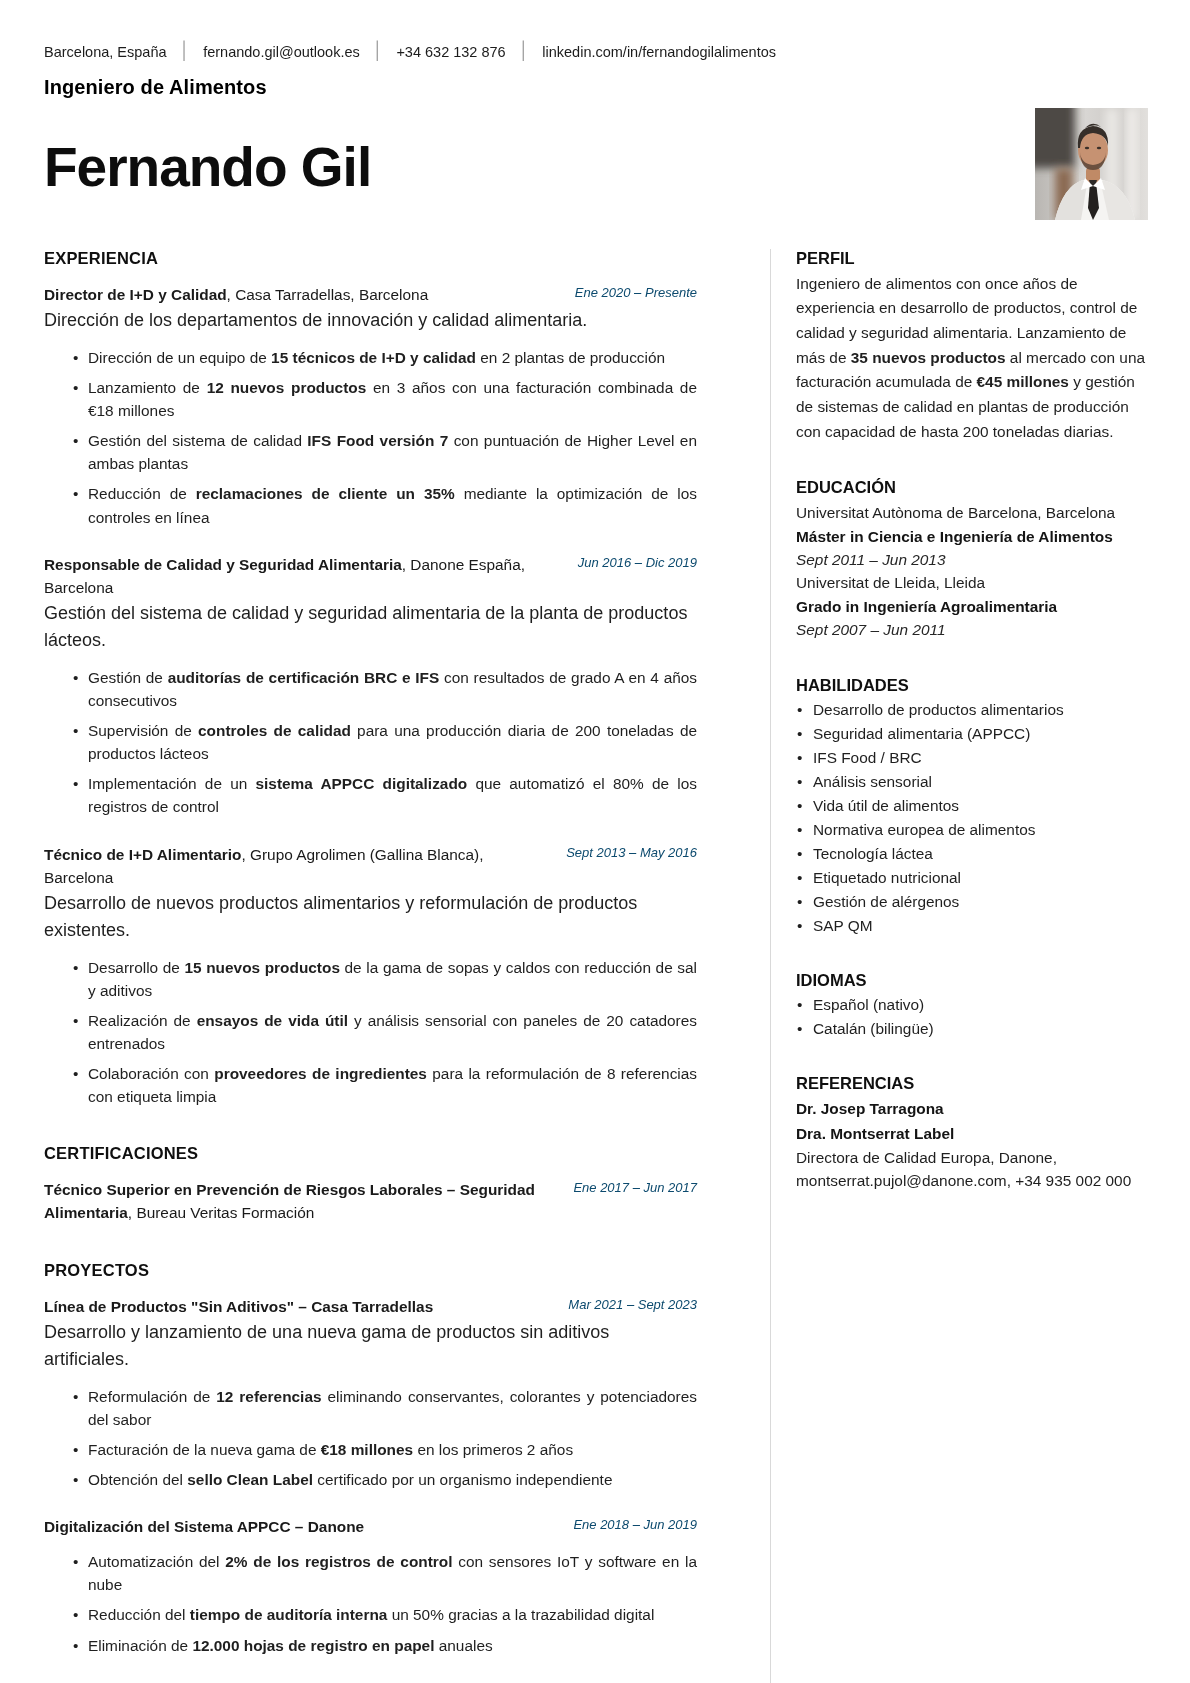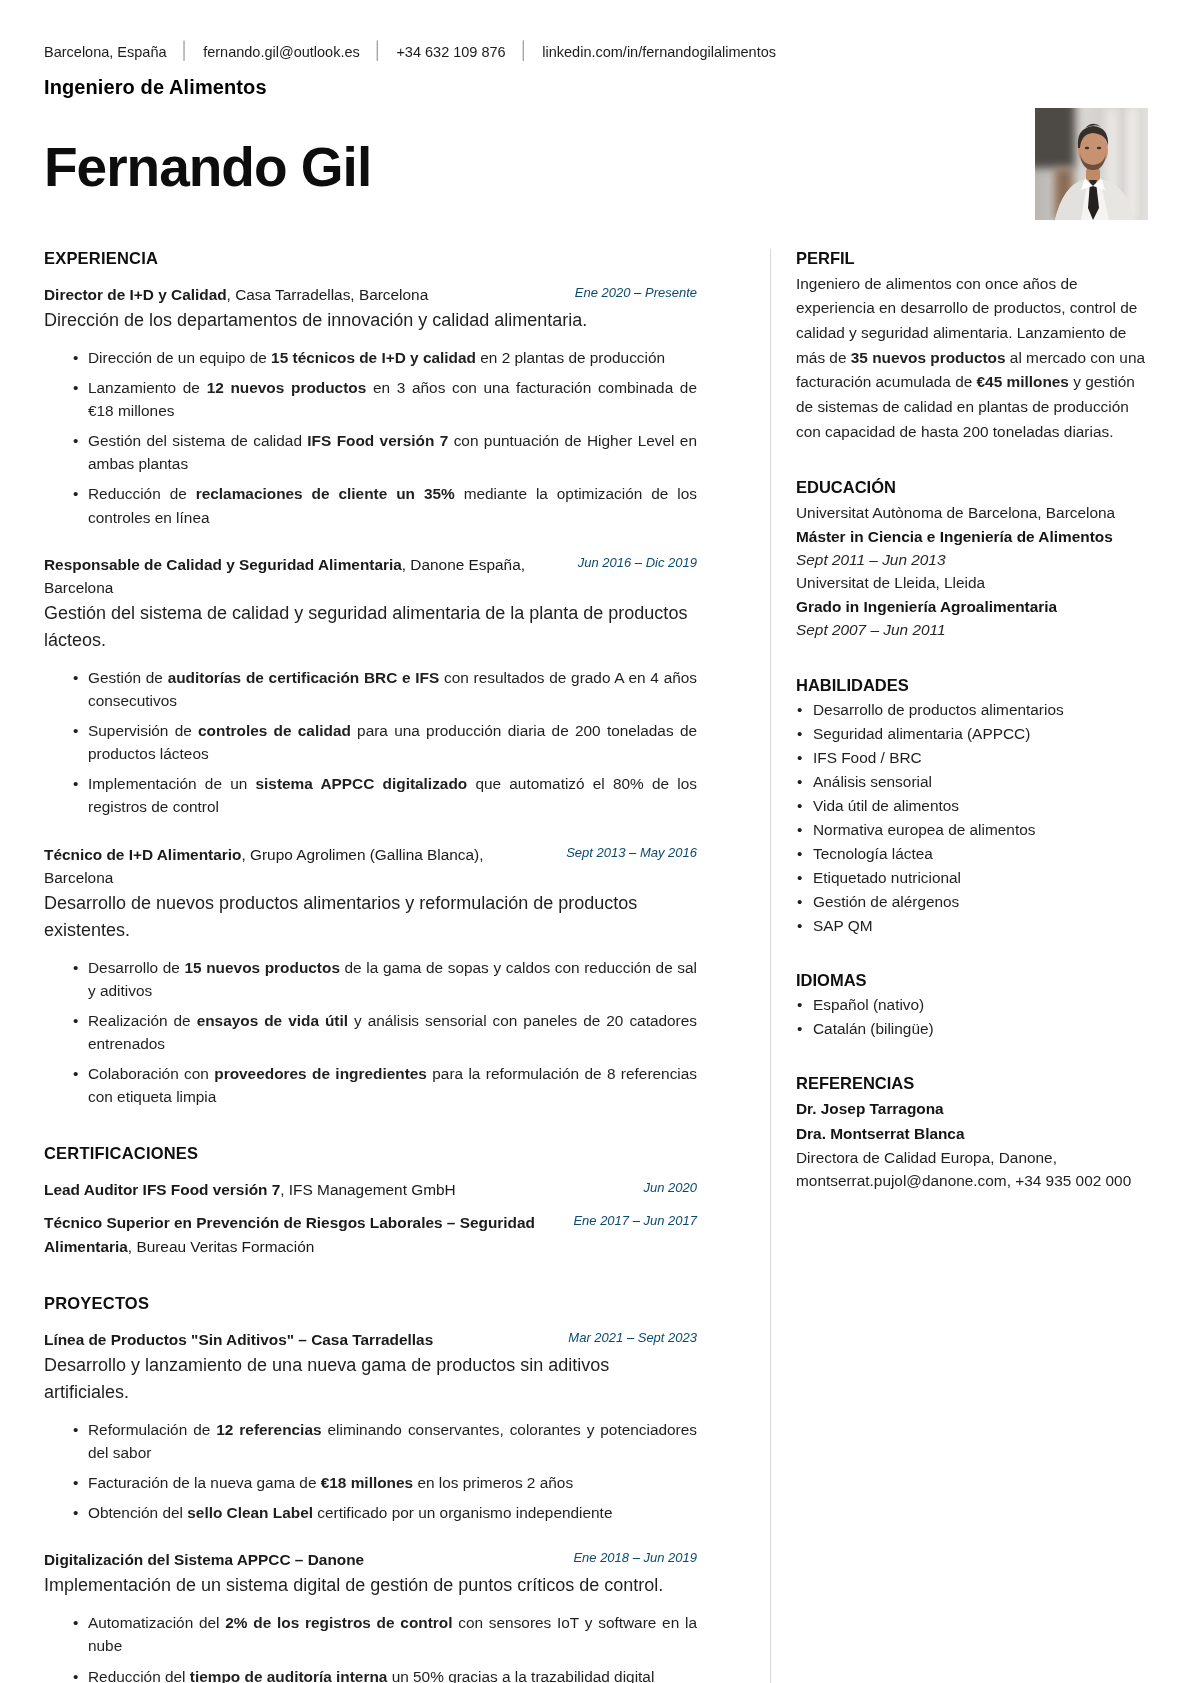--- a/index.html
+++ b/index.html
@@ -115,21 +115,21 @@
 </head>
 <body>
 
 <div class="page">
 
   <div class="contact-line">
     <span>Barcelona, España</span>
     <span class="sep">│</span>
     <span>fernando.gil@outlook.es</span>
     <span class="sep">│</span>
-    <span>+34 632 109 876</span>
+    <span>+34 632 132 876</span>
     <span class="sep">│</span>
     <span>linkedin.com/in/fernandogilalimentos</span>
   </div>
 
   <div class="role-title">Ingeniero de Alimentos</div>
   <div class="big-name">Fernando Gil</div>
 
   <div class="photo-box">
     <svg width="113" height="112" viewBox="0 0 113 112" xmlns="http://www.w3.org/2000/svg">
       <defs>
@@ -217,26 +217,20 @@
             <li><span>Desarrollo de </span><span style="font-weight: 700;">15 nuevos productos</span><span> de la gama de sopas y caldos con reducción de sal y aditivos</span></li>
             <li><span>Realización de </span><span style="font-weight: 700;">ensayos de vida útil</span><span> y análisis sensorial con paneles de 20 catadores entrenados</span></li>
             <li><span>Colaboración con </span><span style="font-weight: 700;">proveedores de ingredientes</span><span> para la reformulación de 8 referencias con etiqueta limpia</span></li>
           </ul>
         </div>
       </div>
 
       <div class="section">
         <div class="section-heading">CERTIFICACIONES</div>
 
-        <div class="cert-entry">
-          <div class="entry-head">
-            <div class="entry-title"><span style="font-weight: 700;">Lead Auditor IFS Food versión 7</span><span>, IFS Management GmbH</span></div>
-            <div class="entry-date">Jun 2020</div>
-          </div>
-        </div>
 
         <div class="cert-entry">
           <div class="entry-head">
             <div class="entry-title"><span style="font-weight: 700;">Técnico Superior en Prevención de Riesgos Laborales – Seguridad Alimentaria</span><span>, Bureau Veritas Formación</span></div>
             <div class="entry-date">Ene 2017 – Jun 2017</div>
           </div>
         </div>
       </div>
 
       <div class="section">
@@ -253,21 +247,20 @@
             <li><span>Facturación de la nueva gama de </span><span style="font-weight: 700;">€18 millones</span><span> en los primeros 2 años</span></li>
             <li><span>Obtención del </span><span style="font-weight: 700;">sello Clean Label</span><span> certificado por un organismo independiente</span></li>
           </ul>
         </div>
 
         <div class="entry">
           <div class="entry-head">
             <div class="entry-title"><span style="font-weight: 700;">Digitalización del Sistema APPCC – Danone</span></div>
             <div class="entry-date">Ene 2018 – Jun 2019</div>
           </div>
-          <div class="entry-summary">Implementación de un sistema digital de gestión de puntos críticos de control.</div>
           <ul class="bullets">
             <li><span>Automatización del </span><span style="font-weight: 700;">2% de los registros de control</span><span> con sensores IoT y software en la nube</span></li>
             <li><span>Reducción del </span><span style="font-weight: 700;">tiempo de auditoría interna</span><span> un 50% gracias a la trazabilidad digital</span></li>
             <li><span>Eliminación de </span><span style="font-weight: 700;">12.000 hojas de registro en papel</span><span> anuales</span></li>
           </ul>
         </div>
       </div>
 
       <div class="section" style="margin-top:46px;">
         <div class="section-heading">ACTIVIDADES EXTRACURRICULARES</div>
@@ -319,20 +312,20 @@
           <li>Catalán (bilingüe)</li>
         </ul>
       </div>
 
       <div class="rc-section">
         <div class="rc-heading">REFERENCIAS</div>
         <div class="ref-block">
           <div class="rc-line bold">Dr. Josep Tarragona</div>
         </div>
         <div class="ref-block">
-          <div class="rc-line bold">Dra. Montserrat Blanca</div>
+          <div class="rc-line bold">Dra. Montserrat Label</div>
           <div class="rc-line">Directora de Calidad Europa, Danone, montserrat.pujol@danone.com, +34 935 002 000</div>
         </div>
       </div>
 
     </div>
   </div>
 </div>
 
 </body></html>

